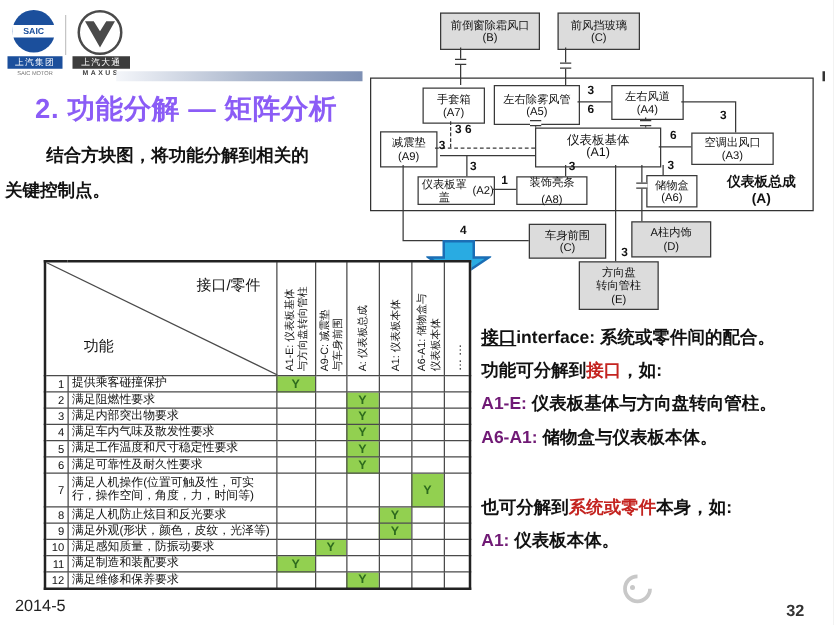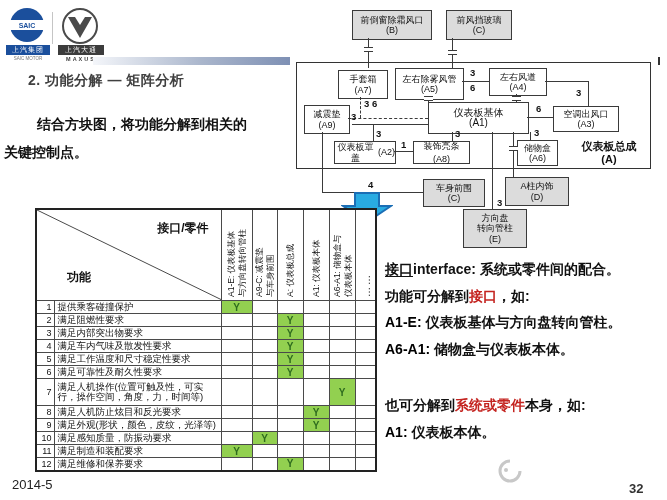--- a/index.html
+++ b/index.html
@@ -15,28 +15,28 @@
   .saic-cap{position:absolute;left:6px;top:45px;width:44px;height:10px;background:#1b4f9c;color:#fff;
     font-size:7px;display:flex;align-items:center;justify-content:center;letter-spacing:1px;}
   .saic-sub{position:absolute;left:6px;top:56px;width:44px;text-align:center;font-size:4.5px;color:#777;}
   .logo-sep{position:absolute;left:52px;top:12px;width:1px;height:32px;background:#c5c5c5;}
   .maxus-cap{position:absolute;left:58px;top:45px;width:46px;height:10px;background:#3c3c3c;color:#fff;
     font-size:7px;display:flex;align-items:center;justify-content:center;letter-spacing:1px;}
   .maxus-sub{position:absolute;left:58px;top:56px;width:46px;text-align:center;font-size:5.5px;
     color:#3c3c3c;font-weight:700;letter-spacing:2px;}
   .gbar{position:absolute;left:93px;top:57px;width:197px;height:8px;
     background:linear-gradient(to right,#f4f6fa 0%,#aab6cc 55%,#7e90b4 100%);}
-  .title{position:absolute;left:28px;top:72px;font-size:14px;font-weight:600;letter-spacing:.5px;color:#404040;}
+  .title{position:absolute;left:28px;top:72px;font-size:22px;font-weight:600;letter-spacing:.5px;color:#8b5cf6;}
   
   .intro{position:absolute;left:4px;top:110px;width:294px;font-size:14px;font-weight:700;
     line-height:28px;color:#111;}
   .intro p{margin:0;}
   .intro .ln1{text-indent:33px;}
   .red{color:#c42420;}
-  .blue{color:#000000;}
+  .blue{color:#701a75;}
   .u{text-decoration:underline;text-underline-offset:2px;}
   
   .bigbox{position:absolute;left:296px;top:62px;width:353px;height:105px;border:1.5px solid #333;}
   .dbox{position:absolute;border:1.2px solid #3a3a3a;background:#fff;display:flex;flex-direction:column;
     align-items:center;justify-content:center;text-align:center;font-size:9px;line-height:10.5px;color:#111;}
   .dbox.gray{background:#dcdcdc;}
   .asm{position:absolute;left:570px;top:140px;width:78px;text-align:center;font-weight:700;
     font-size:11px;line-height:12.5px;color:#111;}
   .hl{position:absolute;height:0;border-top:1.2px solid #3a3a3a;}
   .vl{position:absolute;width:0;border-left:1.2px solid #3a3a3a;}
@@ -53,21 +53,21 @@
   .mtable td.num{font-size:9px;text-align:right;padding-right:2px;color:#111;font-weight:400;}
   .mtable td.lbl{font-size:9.5px;padding-left:3px;line-height:10.5px;color:#111;}
   .mtable td.mk{text-align:center;font-size:10px;font-weight:700;color:#2e6b1e;}
   .mtable td.mk.y{background:#92d050;}
   tr.r{height:13px;} tr.r2{height:27px;}
   th.vh{position:relative;height:90px;font-weight:400;}
   .vw{position:absolute;top:3px;width:84px;transform-origin:top left;
     transform:rotate(-90deg) translateX(-84px);font-size:8.5px;line-height:11px;
     white-space:nowrap;text-align:left;color:#111;font-weight:400;}
   .vw.dots{font-size:10px;letter-spacing:2px;}
-  th.corner{position:relative;font-weight:700;}
+  th.corner{position:relative;font-weight:400;}
   .cnr-t{position:absolute;right:12px;top:10px;font-size:12px;color:#111;}
   .cnr-b{position:absolute;left:30px;bottom:14px;font-size:12px;color:#111;}
   
   .panel{position:absolute;left:385px;width:282px;font-size:14px;font-weight:700;
     line-height:26.5px;color:#111;}
   .panel p{margin:0;}
   
   .date{position:absolute;left:12px;top:477px;font-size:13px;color:#222;}
   .pnum{position:absolute;left:629px;top:481px;font-size:13px;font-weight:600;color:#333;}
   .wm{position:absolute;left:527px;top:456px;font-size:17px;font-weight:700;color:#c4c4c4;letter-spacing:1px;}

